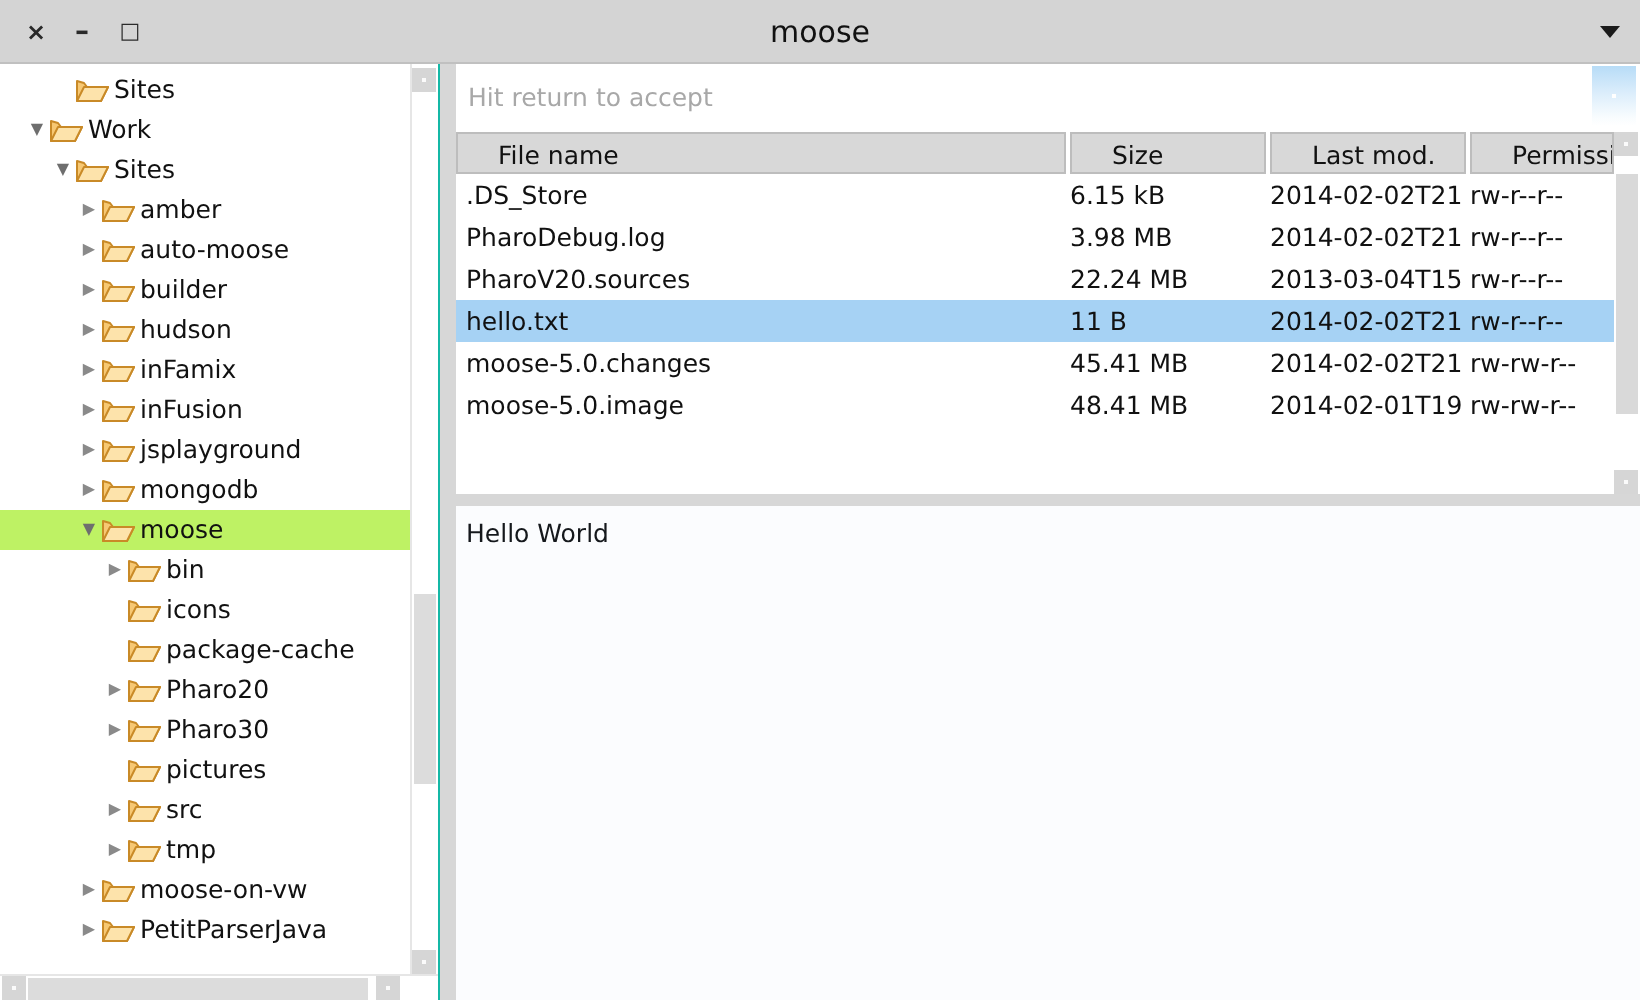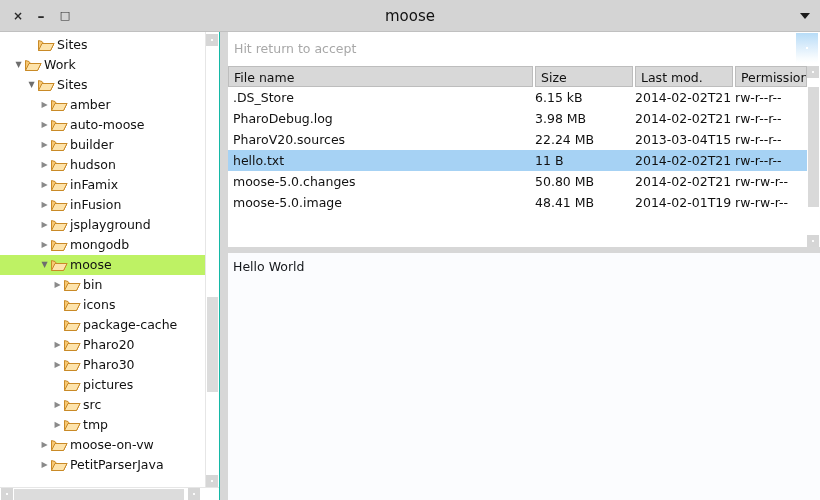--- a/index.html
+++ b/index.html
@@ -303,21 +303,21 @@
     background: #ffffff;
   }
   .th {
     position: absolute;
     top: 1px;
     height: 21px;
     line-height: 21px;
     background: #d8d8d8;
     border: 1px solid #bdbdbd;
     box-sizing: border-box;
-    padding-left: 5px;
+    padding-left: 20px;
     font-size: 12.5px;
     color: #111;
     overflow: hidden;
     white-space: nowrap;
     cursor: pointer;
   }
   #th-name { left: 0;   width: 305px; }
   #th-size { left: 307px; width: 98px; }
   #th-mod  { left: 407px; width: 98px; }
   #th-perm { left: 507px; width: 72px; }
@@ -571,21 +571,21 @@
               <div class="cell c-perm">rw-r--r--</div>
             </div>
             <div class="trow selected" style="background: rgb(166, 210, 244);">
               <div class="cell c-name">hello.txt</div>
               <div class="cell c-size">11 B</div>
               <div class="cell c-mod">2014-02-02T21:26</div>
               <div class="cell c-perm">rw-r--r--</div>
             </div>
             <div class="trow">
               <div class="cell c-name">moose-5.0.changes</div>
-              <div class="cell c-size">50.80 MB</div>
+              <div class="cell c-size">45.41 MB</div>
               <div class="cell c-mod">2014-02-02T21:12</div>
               <div class="cell c-perm">rw-rw-r--</div>
             </div>
             <div class="trow">
               <div class="cell c-name">moose-5.0.image</div>
               <div class="cell c-size">48.41 MB</div>
               <div class="cell c-mod">2014-02-01T19:13</div>
               <div class="cell c-perm">rw-rw-r--</div>
             </div>
           </div>

